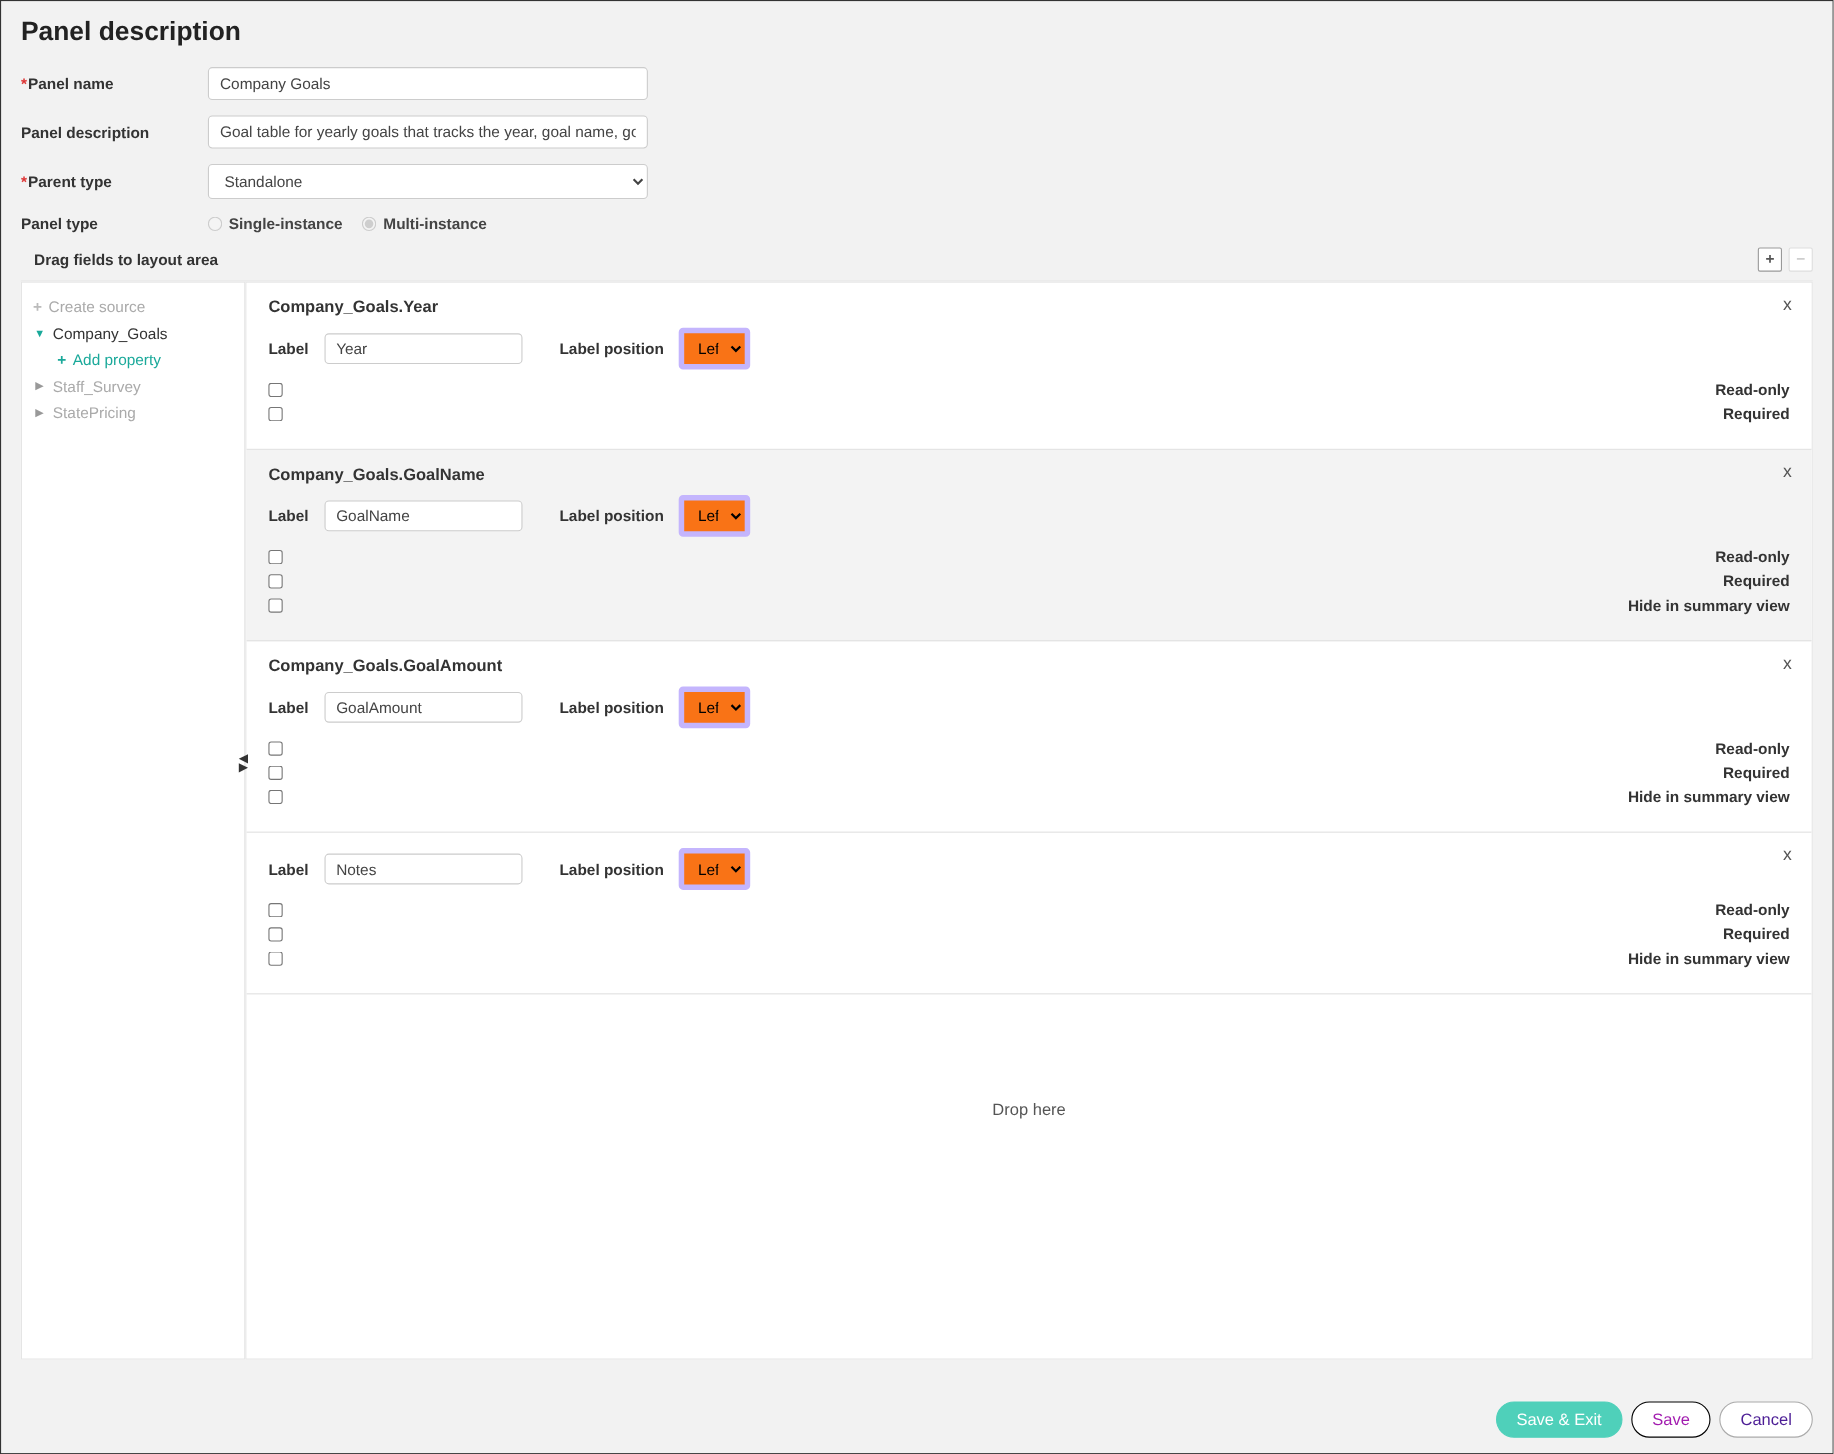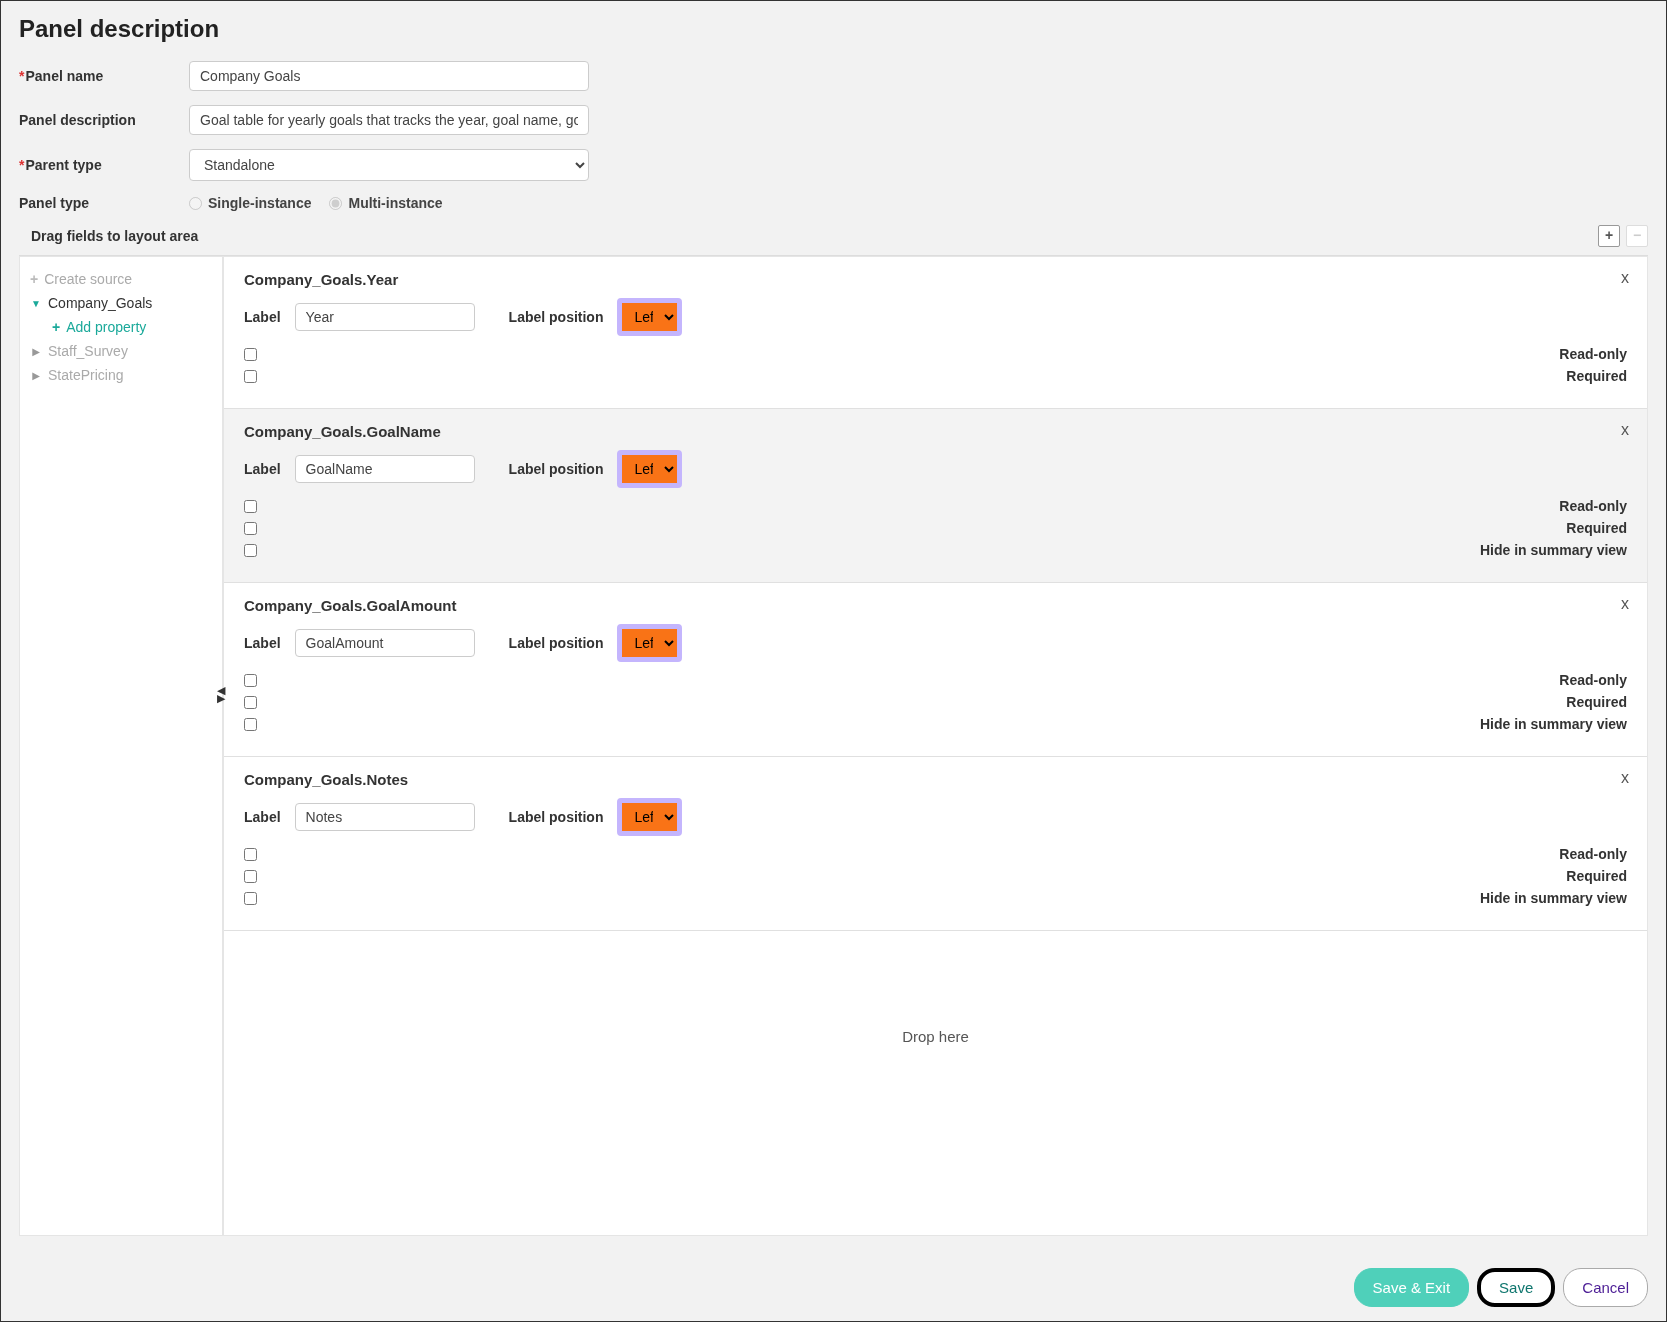--- a/index.html
+++ b/index.html
@@ -191,22 +191,22 @@
     bottom: 14px; right: 18px;
     display: flex; gap: 8px;
   }
   .btn {
     font-family: inherit;
     font-size: 15px;
     padding: 7px 18px;
     border-radius: 18px;
     cursor: pointer;
     background: #fff;
-    border: 4px solid #000000;
-    color: #0f766e;
+    border: 1px solid #000000;
+    color: #a21caf;
   }
   .btn.primary {
     background: #4fd0ba;
     color: #fff;
     border: 1px solid #4fd0ba;
   }
   .btn.muted {
     border: 1px solid #aaa;
     color: #4c1d95;
   }
@@ -345,21 +345,20 @@
                 <input type="checkbox" style="">
                 <label>Required</label>
               </div>
               <div class="chk-row">
                 <input type="checkbox" style="">
                 <label>Hide in summary view</label>
               </div>
             </div>
             <div class="field-panel">
               <div class="fp-close">x</div>
-              <div class="fp-title">Company_Goals.Notes</div>
               <div class="fp-row">
                 <span class="fp-label">Label</span>
                 <input class="fp-input" value="Notes" style="">
                 <span class="fp-label" style="margin-left:20px">Label position</span>
                 <select class="fp-select"><option>Left</option></select>
               </div>
               <div class="chk-row">
                 <input type="checkbox" style="">
                 <label>Read-only</label>
               </div>

